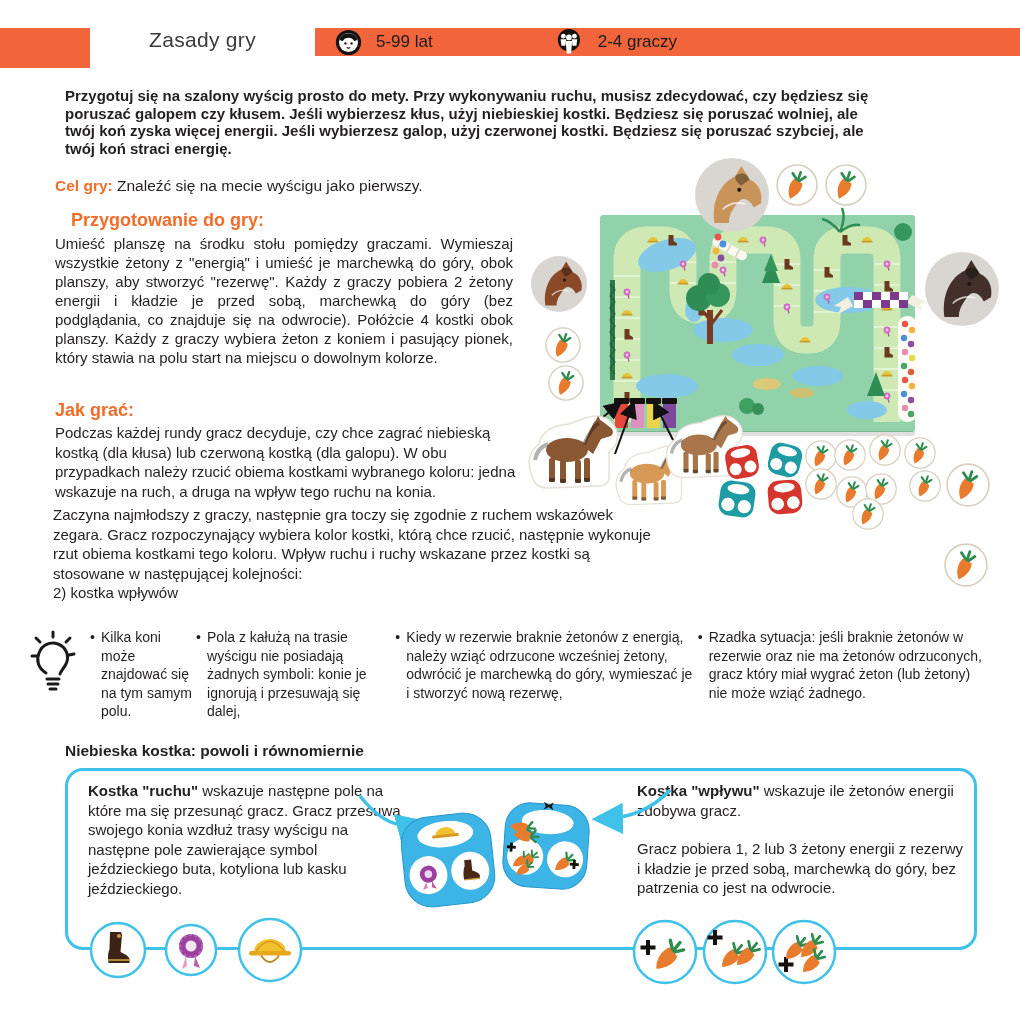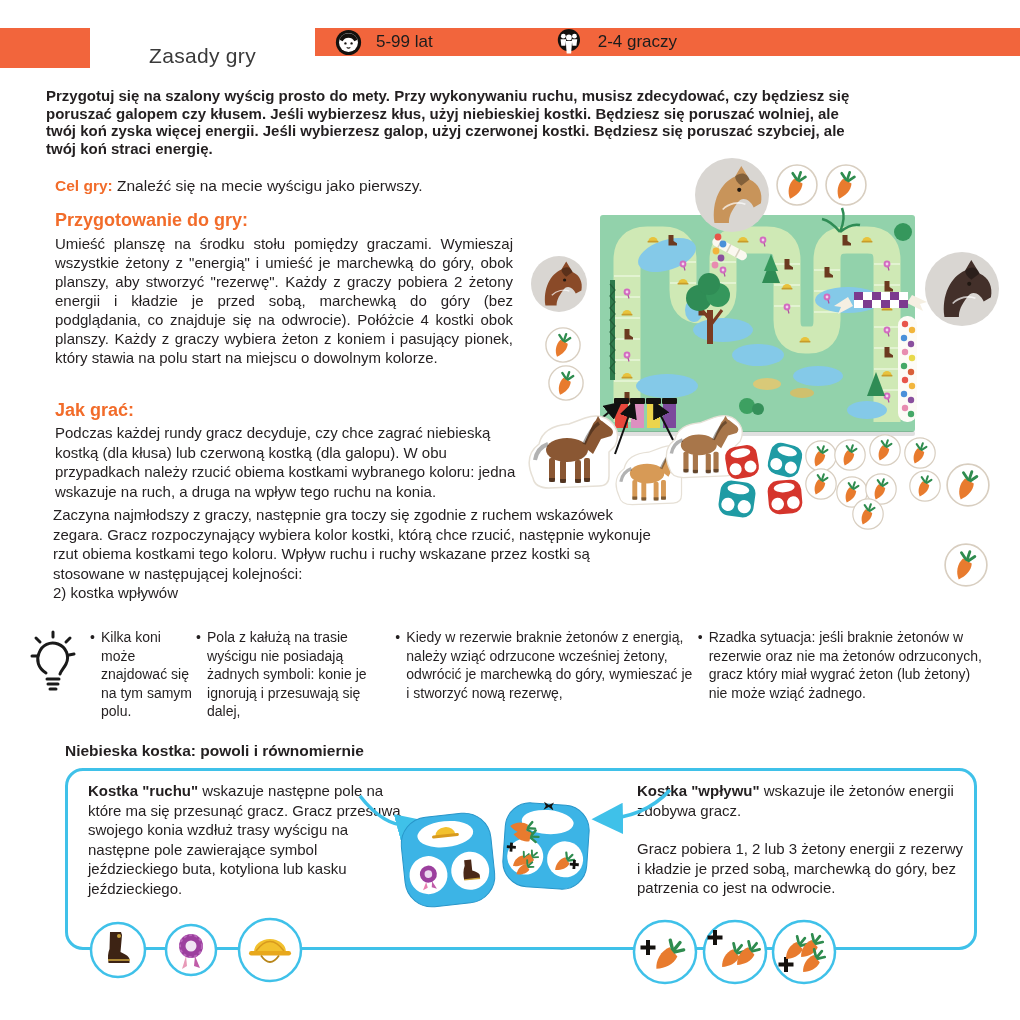--- a/index.html
+++ b/index.html
@@ -6,33 +6,33 @@
     --orange:#f2653c; --orange-text:#f26c2a; --cyan:#3fc1e9; --ink:#231f20;
   }
   *{box-sizing:border-box;margin:0;padding:0}
   html,body{background:#fff}
   body{font-family:"Liberation Sans",sans-serif;color:var(--ink)}
   .page{position:relative;width:1020px;height:1020px;background:#fff;overflow:hidden}
 
   
   .hdr{position:absolute;left:0;top:28px;width:1020px;height:40px;display:flex}
   .hdr-left{width:90px;height:40px;background:var(--orange)}
-  .hdr-tab{width:225px;height:40px;background:#fff;display:flex;align-items:flex-end;justify-content:center}
+  .hdr-tab{width:225px;height:40px;background:#fff;display:flex;align-items:flex-start;justify-content:center}
   .hdr-title{font-size:21px;color:#3a3a3a;letter-spacing:.3px}
   .hdr-main{flex:1;height:28px;background:var(--orange);display:flex;align-items:center;gap:14px;padding-left:20px}
   .hdr-item-label{font-size:17px;color:#1c1c1c;margin-right:110px}
   .hdr-icon{width:27px;height:27px;display:inline-flex}
 
   
   .abs{position:absolute}
-  .intro{left:46px;top:87px;width:822px;font-weight:bold;font-size:15px;line-height:17.5px}
+  .intro{left:65px;top:87px;width:822px;font-weight:bold;font-size:15px;line-height:17.5px}
   .goal{left:55px;top:176px;width:700px;font-size:15.5px;line-height:19px}
   .orange-b{color:var(--orange-text);font-weight:bold}
   .sec-h{color:var(--orange-text);font-weight:bold;font-size:18px}
-  .setup-h{left:55px;top:210px}
+  .setup-h{left:71px;top:210px}
   .setup-b{left:55px;top:234px;width:458px;font-size:15px;line-height:19px;text-align:justify}
   .howto-h{left:55px;top:400px}
   .howto-p1{left:55px;top:423px;width:462px;font-size:15px;line-height:19.5px}
   .howto-p2{left:53px;top:505px;width:602px;font-size:15px;line-height:19.5px}
   .howto-list div{font-size:15px;line-height:19.5px}
   .tip-icon{left:24px;top:628px;width:58px;height:74px}
   .tips{left:88px;top:628px;width:900px;display:flex;}
   .tip-item{position:relative;padding-left:13px;font-size:14px;line-height:18.5px}
   .tip-item::before{content:"•";position:absolute;left:2px;top:0}
   .blue-title{left:65px;top:742px;width:912px;text-align:left;font-weight:bold;font-size:15.5px}

